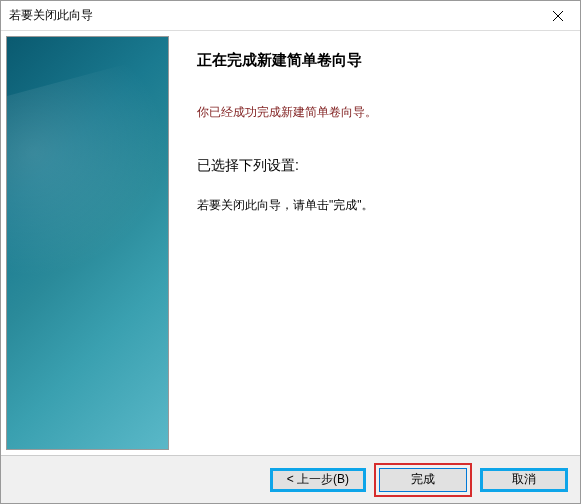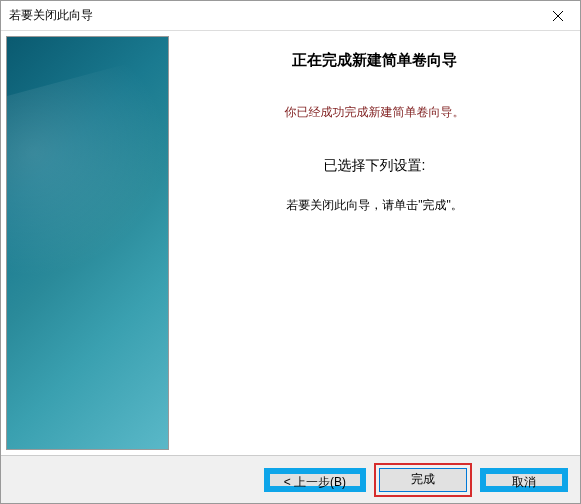--- a/index.html
+++ b/index.html
@@ -67,21 +67,20 @@
       width: 140%;
       height: 50%;
       background: radial-gradient(ellipse at 30% 30%, rgba(255,255,255,0.15) 0%, transparent 60%);
       transform: rotate(-15deg);
     }
     .main {
       flex: 1;
       padding: 20px 28px 10px 28px;
       display: flex;
       flex-direction: column;
-      align-items: center;
     }
     .heading {
       font-size: 15px;
       font-weight: bold;
       color: #000;
       margin-bottom: 34px;
     }
     .desc {
       font-size: 12px;
       color: #7f1d1d;
@@ -148,21 +147,21 @@
       display: flex;
       align-items: center;
       justify-content: flex-end;
       padding-right: 12px;
       gap: 8px;
     }
     .btn {
       min-width: 88px;
       height: 24px;
       background: #e1e1e1;
-      border: 6px solid #0ea5e9;
+      border: 3px solid #0ea5e9;
       font-size: 12px;
       font-family: inherit;
       cursor: pointer;
       padding: 0 14px;
     }
     .btn-highlight-wrap {
       border: 2px solid #d62c2c;
       padding: 3px;
       display: inline-flex;
       align-items: flex-end;

